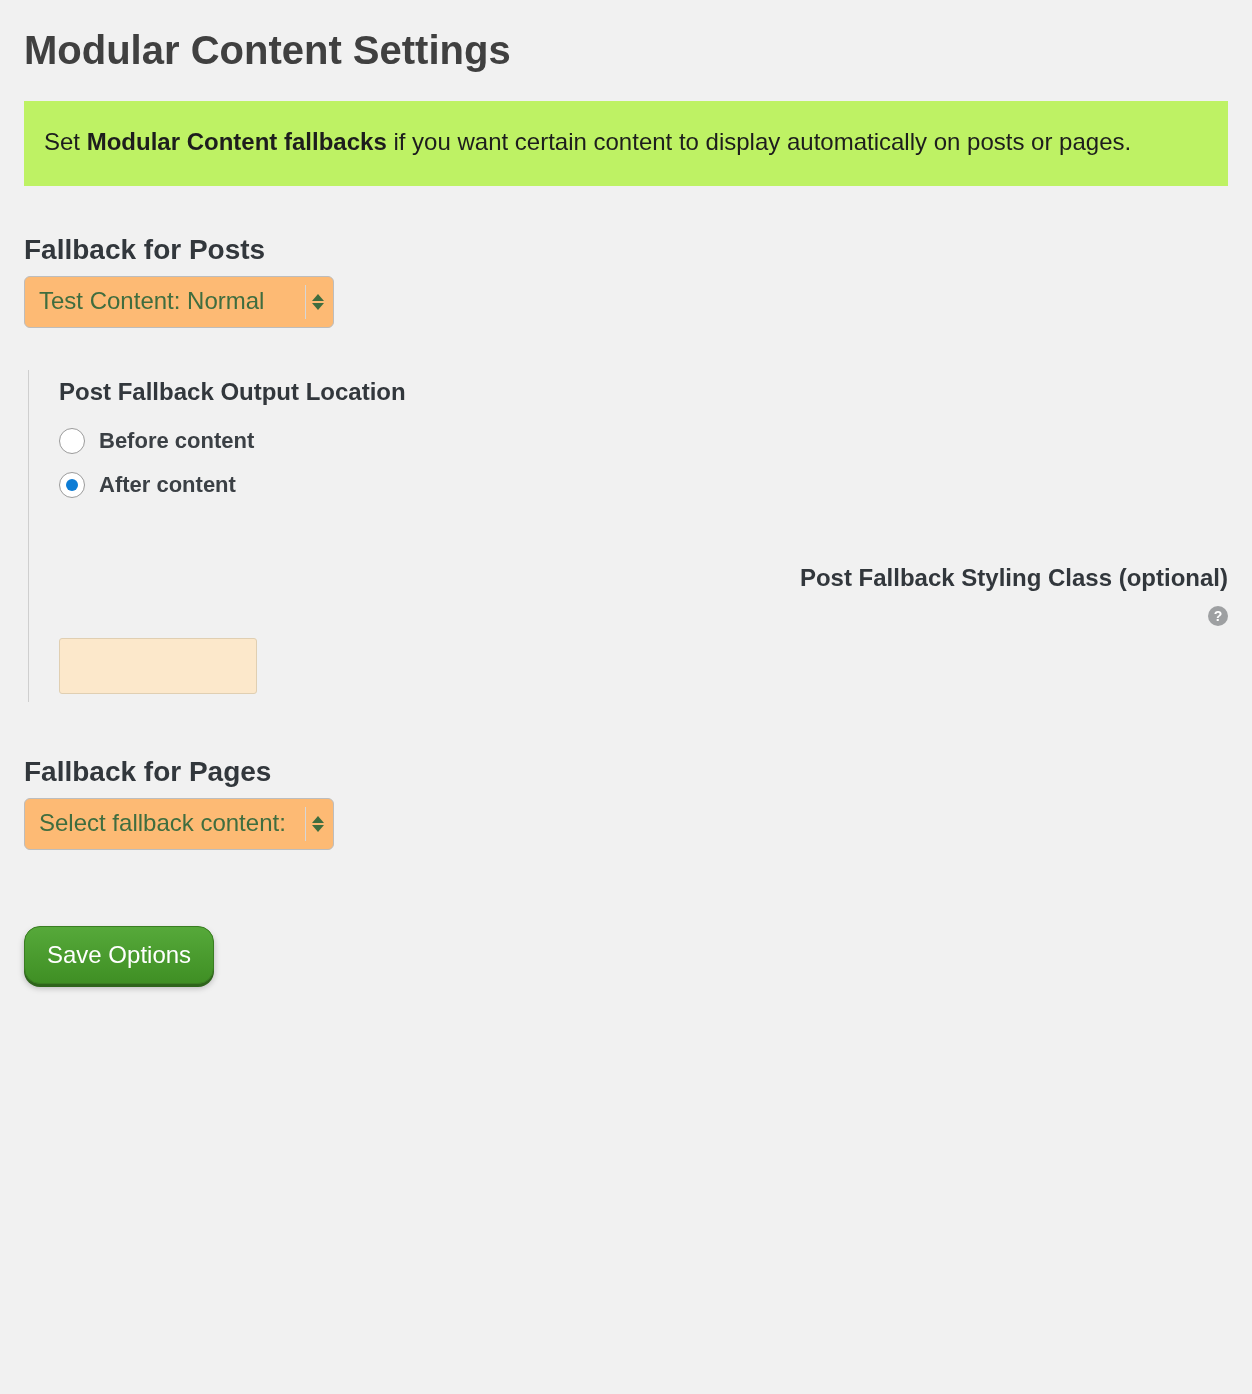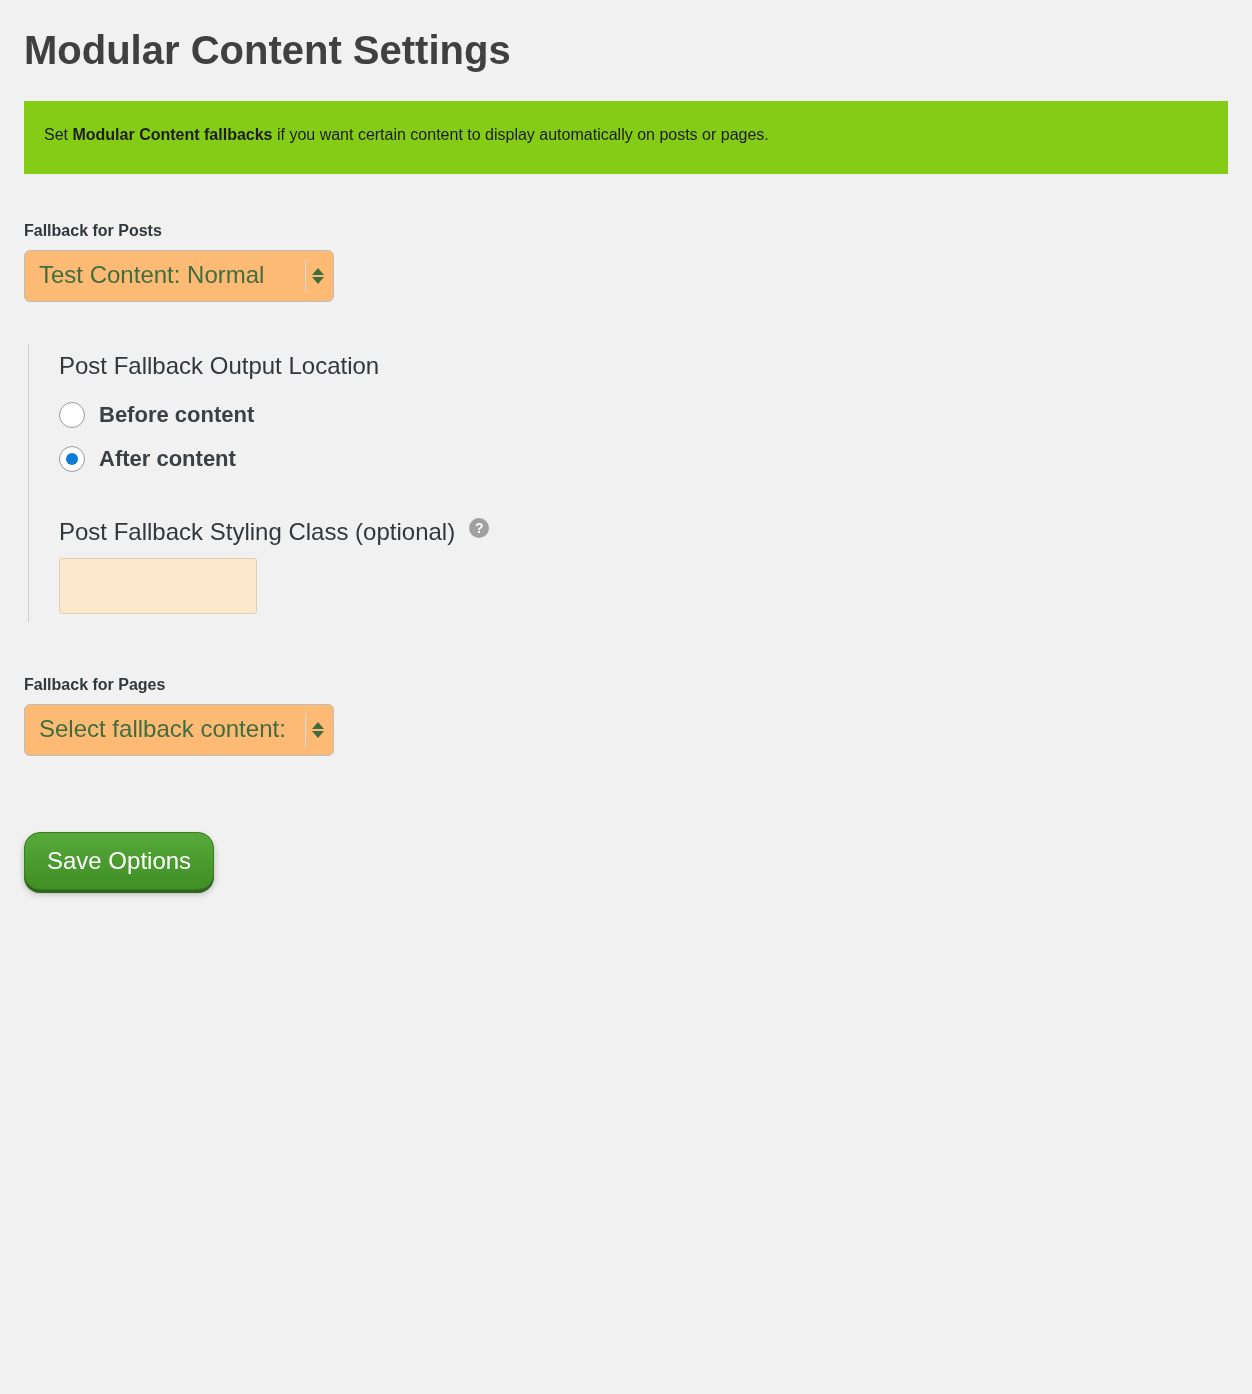--- a/index.html
+++ b/index.html
@@ -15,38 +15,38 @@
       color: #23282d;
     }
     h1.page-title {
       font-size: 40px;
       font-weight: 600;
       color: #404040;
       margin-bottom: 28px;
       margin-top: 8px;
     }
     .info-box {
-      background: #84cc16;
+      background: #bef264;
       padding: 22px 20px 26px 20px;
-      font-size: 16px;
+      font-size: 24px;
       line-height: 1.55;
       color: #1d1d1d;
       margin-bottom: 48px;
     }
     .info-box p {
       margin-bottom: 36px;
     }
     .info-box p:last-child {
       margin-bottom: 0;
     }
     .info-box strong {
       font-weight: 700;
     }
     .section-label {
-      font-size: 16px;
+      font-size: 28px;
       font-weight: 700;
       color: #32373c;
       margin-bottom: 10px;
       display: block;
     }
     .select-wrap {
       position: relative;
       display: inline-block;
       margin-bottom: 42px;
     }
@@ -95,21 +95,21 @@
     .sub-section {
       border-left: 1px solid #cfcfcf;
       margin-left: 4px;
       padding-left: 30px;
       padding-top: 8px;
       padding-bottom: 8px;
       margin-bottom: 54px;
     }
     .sub-heading {
       font-size: 24px;
-      font-weight: 400;
+      font-weight: 700;
       color: #32373c;
       margin-bottom: 22px;
     }
     .radio-row {
       display: flex;
       align-items: center;
       gap: 14px;
       margin-bottom: 18px;
       font-size: 22px;
       color: #3b4045;
@@ -132,24 +132,25 @@
       height: 12px;
       border-radius: 50%;
       background: #0c7cd5;
       display: none;
     }
     .radio-outer.checked .radio-inner {
       display: block;
     }
     .sub-heading-with-help {
       display: flex;
-      align-items: flex-start;
+      align-items: flex-end;
       gap: 14px;
-      margin-top: 46px;
+      margin-top: 66px;
       margin-bottom: 12px;
+      flex-direction: column;
     }
     .help-icon {
       width: 20px;
       height: 20px;
       border-radius: 50%;
       background: #9ea0a2;
       color: #fff;
       font-size: 14px;
       font-weight: 700;
       display: flex;

